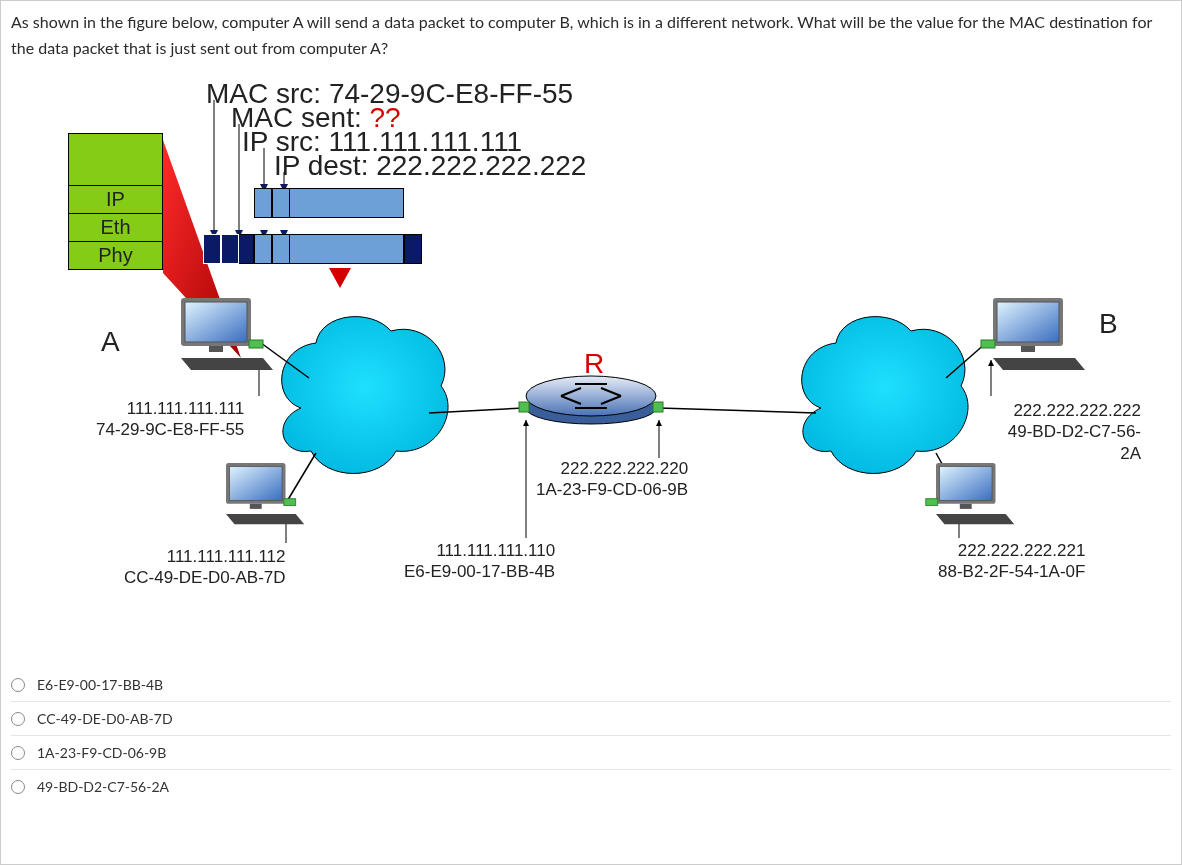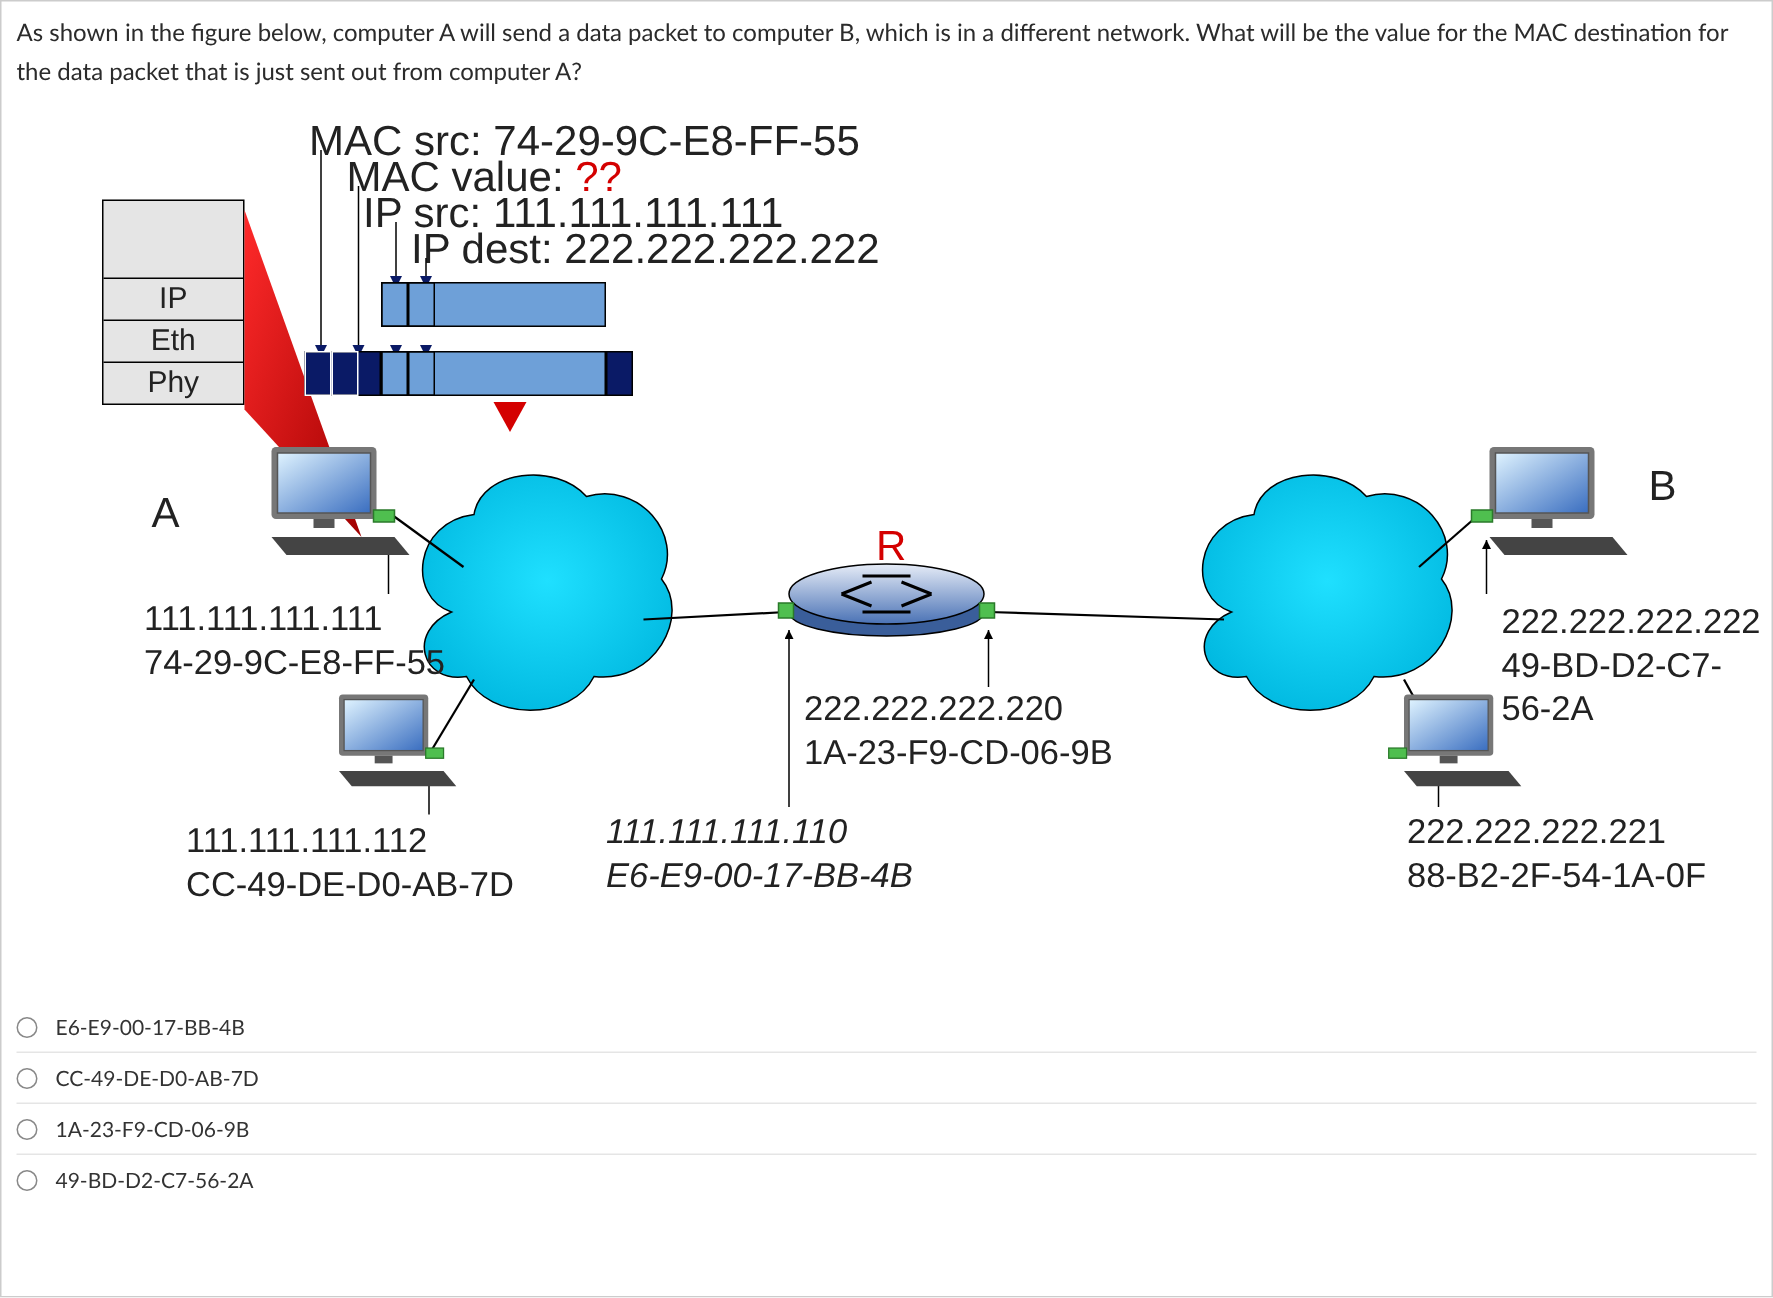--- a/index.html
+++ b/index.html
@@ -48,21 +48,21 @@
     border: 1.5px solid #888;
     border-radius: 50%;
     margin-right: 12px;
     flex: 0 0 auto;
     background: #fff;
   }
   .abs { position: absolute; }
   
   .layer-table {
     border: 1px solid #000;
-    background: #e5e5e5;
+    background: #84cc16;
     width: 95px;
   }
   .layer-table div {
     border-bottom: 1px solid #000;
     text-align: center;
     font-size: 20px;
     line-height: 1.25;
     padding: 1px 0;
   }
   .layer-table div:last-child { border-bottom: none; }
@@ -76,42 +76,42 @@
   }
   .pkt-bar.light { background: #6ea0d8; }
   .pkt-bar.dark { background: #0a1a66; }
   .pkt-outline { border: 1px solid #000; position: absolute; height: 30px; }
   .packet-label { font-size: 28px; white-space: nowrap; }
   .red-q { color: #d40000; font-weight: normal; }
   .big-letter { font-size: 28px; font-family: Arial, sans-serif; }
   .big-red { color: #d40000; }
   .wire { stroke: #000; stroke-width: 1.5; fill: none; }
   .arrowline { stroke: #000; stroke-width: 1; fill: none; }
-  .node-label { font-size: 23px; line-height: 1.25; }
+  .node-label { font-size: 17px; line-height: 1.25; text-align: right; }
   
   .comp-g .screen { fill: url(#screenGrad); stroke: #555; }
   .comp-g .frame { fill: #777; }
   .comp-g .base  { fill: #555; }
   .comp-g .kbd   { fill: #444; }
   .router-top { fill: url(#routerGrad); stroke: #000; }
   .router-side { fill: #3a5e9a; stroke: #000; }
   .router-port { fill: #4fbf4f; stroke: #2a7a2a; }
   .nic { fill: #4fbf4f; stroke: #2a7a2a; }
 </style>
 </head>
 <body>
 
 <div class="question-wrap">
   <div class="question-text">As shown in the figure below, computer A will send a data packet to computer B, which is in a different network. What will be the value for the MAC destination for the data packet that is just sent out from computer A?</div>
 
   <div class="figure">
 
     <div class="abs packet-label" style="left:165px; top:0px;">MAC src: 74-29-9C-E8-FF-55</div>
     <div class="abs packet-label" style="left:190px; top:24px;">
-      <span>MAC value: </span><span class="red-q">??</span>
+      <span>MAC sent: </span><span class="red-q">??</span>
     </div>
     <div class="abs packet-label" style="left:201px; top:48px;">IP src: 111.111.111.111</div>
     <div class="abs packet-label" style="left:233px; top:72px;text-align:right;">IP dest: 222.222.222.222</div>
 
     <div class="abs layer-table" style="left:27px; top:55px;">
       <div class="blank"></div>
       <div>IP</div>
       <div>Eth</div>
       <div>Phy</div>
     </div>
@@ -243,21 +243,21 @@
     <div class="abs big-letter big-red" style="left:543px; top:270px;">R</div>
 
     <div class="abs node-label" style="left:55px; top:320px;">
       <span>111.111.111.111</span><br>
       <span>74-29-9C-E8-FF-55</span>
     </div>
     <div class="abs node-label" style="left:83px; top:468px;">
       <span>111.111.111.112</span><br>
       <span>CC-49-DE-D0-AB-7D</span>
     </div>
-    <div class="abs node-label" style="left:363px; top:462px;font-style:italic;">
+    <div class="abs node-label" style="left:363px; top:462px;">
       <span>111.111.111.110</span><br>
       <span>E6-E9-00-17-BB-4B</span>
     </div>
     <div class="abs node-label" style="left:495px; top:380px;">
       <span>222.222.222.220</span><br>
       <span>1A-23-F9-CD-06-9B</span>
     </div>
     <div class="abs node-label" style="left:960px; top:322px;">
       <span>222.222.222.222</span><br>
       <span>49-BD-D2-C7-56-2A</span>

